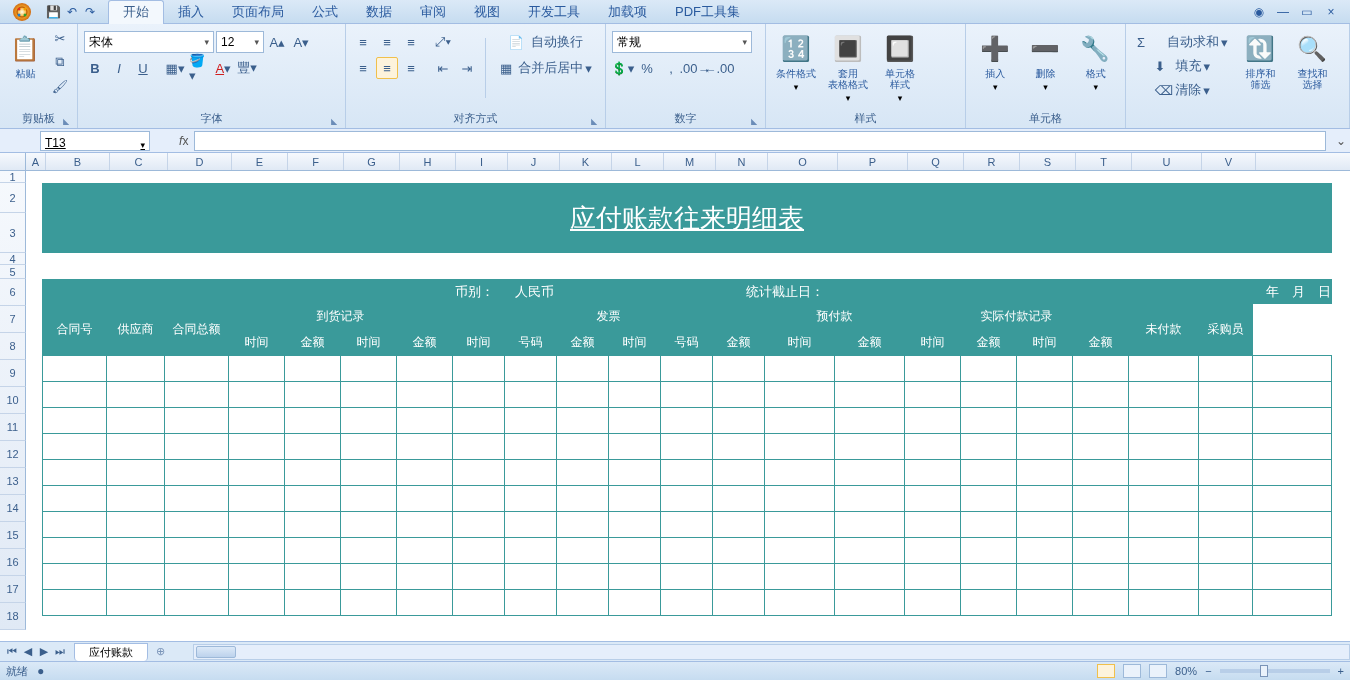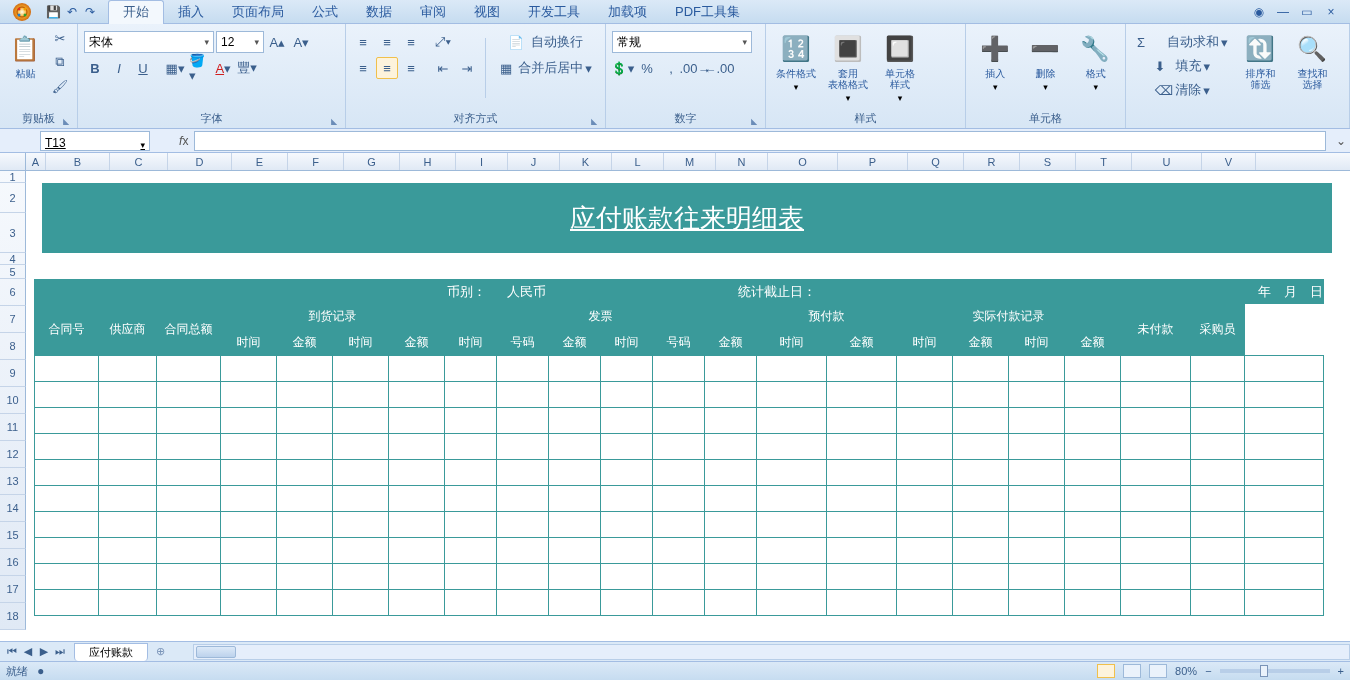--- a/index.html
+++ b/index.html
@@ -50,21 +50,21 @@
 .colheads { display:flex; height:18px; background:linear-gradient(#f6f9fd,#e0e9f5); border-bottom:1px solid #9db9d9; }
 .rowhead-spacer { width:26px; border-right:1px solid #9db9d9; background:linear-gradient(#f6f9fd,#e0e9f5); }
 .colhead { border-right:1px solid #c5d4e8; text-align:center; font-size:11px; color:#3b5f8c; display:flex; align-items:center; justify-content:center; }
 .rows { display:flex; }
 .rowheads { width:26px; display:flex; flex-direction:column; background:linear-gradient(#f6f9fd,#e0e9f5); }
 .rowhead { height:27px; border-bottom:1px solid #c5d4e8; border-right:1px solid #9db9d9; font-size:11px; color:#3b5f8c; display:flex; align-items:center; justify-content:center; }
 .sheet { position:relative; flex:1;padding-left:45px; }
 
 
 .title-block { position:absolute; left:16px; top:12px; width:1290px; height:70px; background:#3a9a9a; color:#fff; display:flex; align-items:center; justify-content:center; font-size:26px; font-family:"SimSun"; text-decoration:underline; }
-.table { position:absolute; left:8px; top:108px; border-collapse:collapse; font-size:12px; width:1290px; }
+.table { position:absolute; left:16px; top:108px; border-collapse:collapse; font-size:12px; width:1290px; }
 .table td, .table th { border:1px solid #3a9a9a; text-align:center; padding:0; height:26px; font-weight:normal; }
 .table thead th { background:#3a9a9a; color:#fff; font-size:12px; }
 .table .meta-row th { height:24px; font-size:13px; }
 .table tbody td { background:#fff; }
 
 
 .sheet-tabs { background:#dbe9f7; height:20px; display:flex; align-items:center; border-top:1px solid #a3bde3; font-size:11px; }
 .nav-arrows { display:flex; gap:0; padding:0 4px; }
 .nav-arrows span { width:16px; text-align:center; color:#3b5f8c; cursor:pointer; }
 .sheettab { background:#fff; border:1px solid #a3bde3; border-bottom:none; padding:1px 14px; border-radius:0 0 4px 4px; margin-left:2px; }

